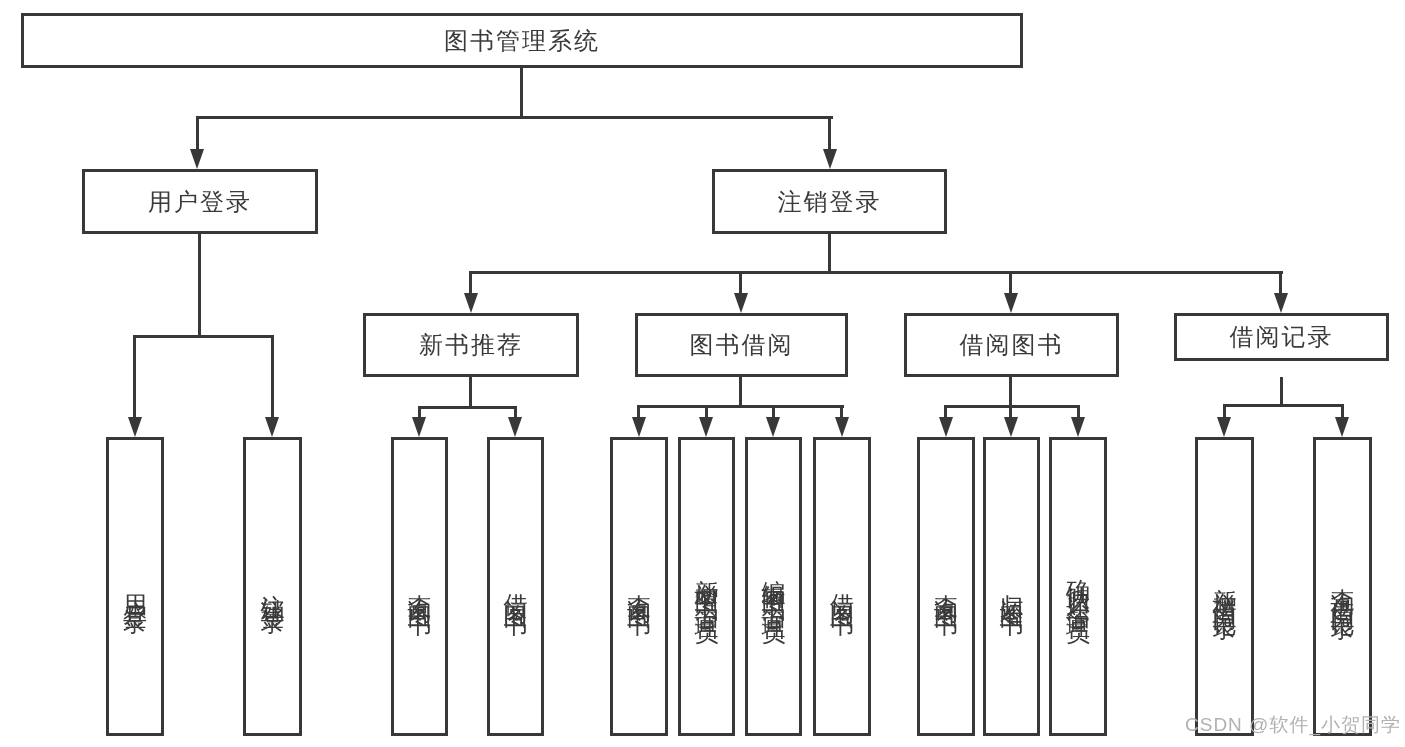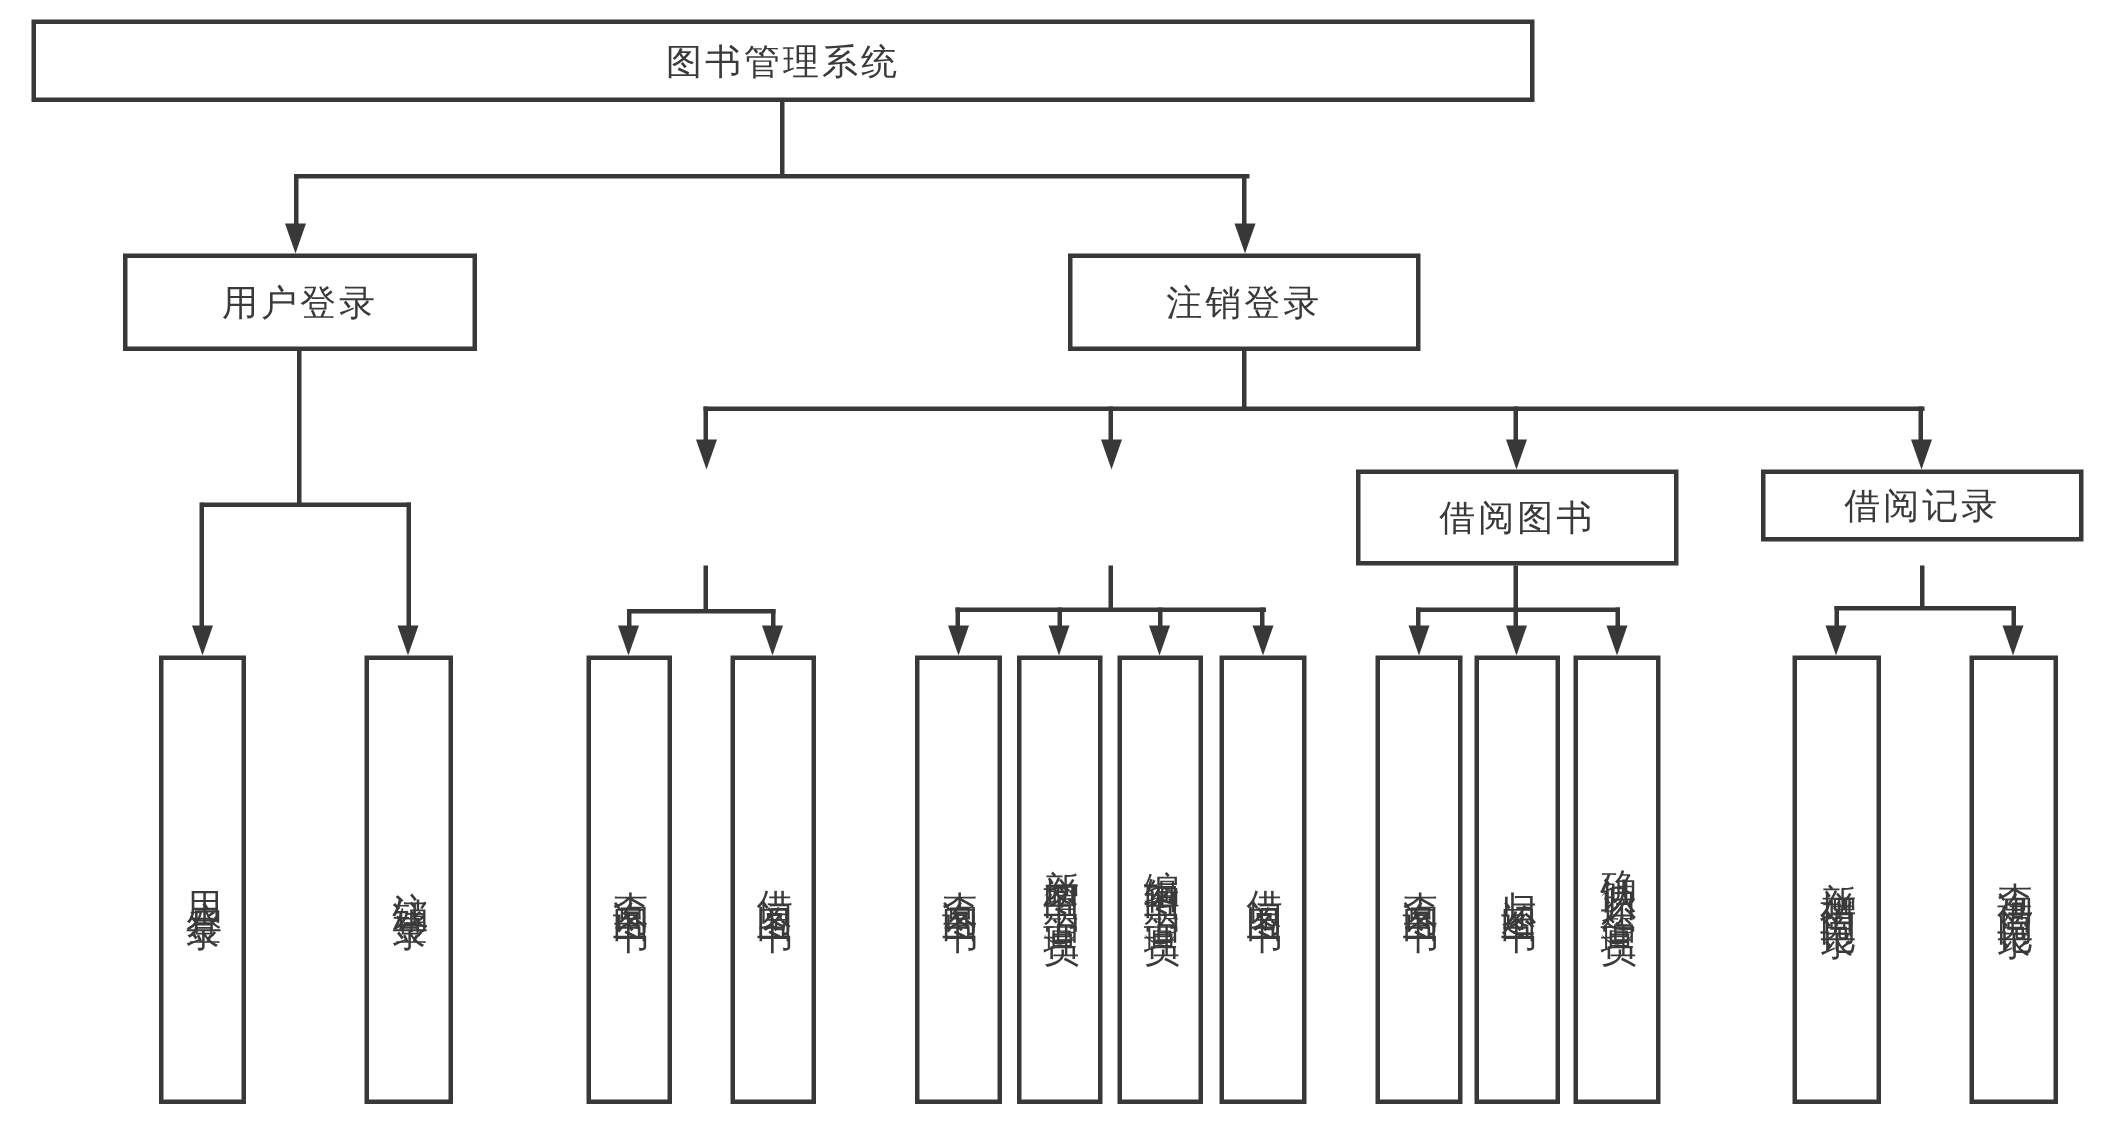--- a/index.html
+++ b/index.html
@@ -44,20 +44,26 @@
     <span>图书管理系统</span>
   </div>
 
   <div class="box hbox" style="left:82px;top:169px;width:236px;height:65px">
     <span>用户登录</span>
   </div>
   <div class="box hbox" style="left:712px;top:169px;width:235px;height:65px">
     <span>注销登录</span>
   </div>
 
+  <div class="box hbox" style="left:363px;top:313px;width:216px;height:64px">
+    <span>新书推荐</span>
+  </div>
+  <div class="box hbox" style="left:635px;top:313px;width:213px;height:64px">
+    <span>图书借阅</span>
+  </div>
   <div class="box hbox" style="left:904px;top:313px;width:215px;height:64px">
     <span>借阅图书</span>
   </div>
   <div class="box hbox" style="left:1174px;top:313px;width:215px;height:48px">
     <span>借阅记录</span>
   </div>
 
   <div class="box vbox" style="left:106px;top:437px;width:58px;height:299px">
     <span>用户登录</span>
   </div>
@@ -150,14 +156,15 @@
   <div class="arrow" style="left:1004px;top:417px"></div>
   <div class="arrow" style="left:1071px;top:417px"></div>
 
   <div class="line" style="left:1280px;top:377px;width:3px;height:29px"></div>
   <div class="line" style="left:1223px;top:404px;width:121px;height:3px"></div>
   <div class="line" style="left:1223px;top:404px;width:3px;height:14px"></div>
   <div class="line" style="left:1341px;top:404px;width:3px;height:14px"></div>
   <div class="arrow" style="left:1217px;top:417px"></div>
   <div class="arrow" style="left:1335px;top:417px"></div>
 
+  <div class="watermark">CSDN @软件_小贺同学</div>
 
 </div>
 
 </body></html>

